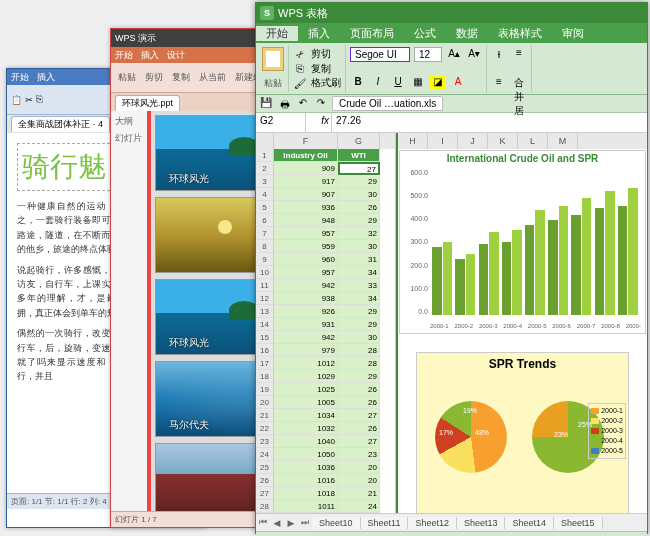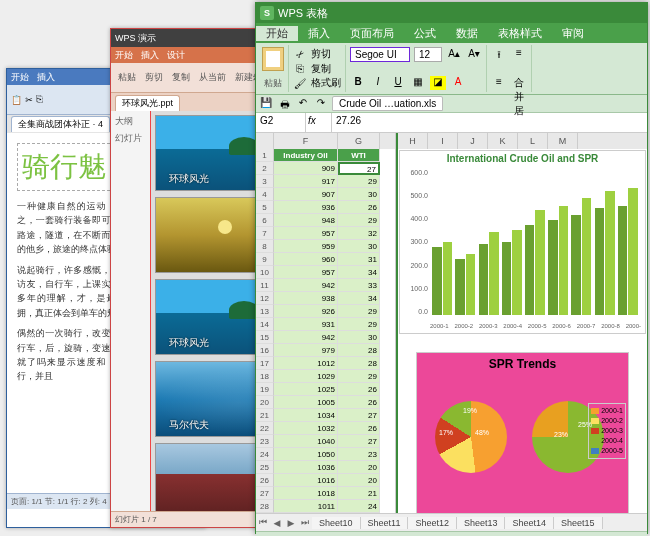--- a/index.html
+++ b/index.html
@@ -23,21 +23,21 @@
 .pres{position:absolute;left:110px;top:28px;width:260px;height:500px;background:#fff;border:1px solid #c44;box-shadow:0 0 4px rgba(0,0,0,.3)}
 .pres .titlebar{height:18px;background:#404040;color:#fff;font-size:9px;display:flex;align-items:center;padding:0 4px}
 .pres .titlebar .winbtns{margin-left:auto;display:flex;gap:2px}
 .pres .titlebar .winbtns span{width:10px;height:10px;background:rgba(255,255,255,.3);font-size:8px;text-align:center;line-height:10px}
 .pres .menubar{height:16px;background:#d6724a;color:#fff;font-size:9px;display:flex;gap:8px;padding:0 4px;align-items:center}
 .pres .toolbar{height:30px;background:#f2e0d8;border-bottom:1px solid #d0a890;display:flex;align-items:center;padding:0 4px;gap:3px;font-size:9px}
 .pres .toolbar .tbitem{padding:2px 3px;color:#555}
 .pres .tabstrip{height:18px;background:#ecd2c4;display:flex;align-items:flex-end;padding:0 4px}
 .pres .tab{background:#fff;border:1px solid #d0a890;border-bottom:none;font-size:9px;padding:1px 6px;border-radius:3px 3px 0 0}
 .pres .splitpane{display:flex;height:400px}
-.pres .outline{width:40px;background:#f4f4f4;border-right:1px solid #ef4444;font-size:9px;padding:2px}
+.pres .outline{width:40px;background:#f4f4f4;border-right:4px solid #ef4444;font-size:9px;padding:2px}
 .pres .outline .olabel{font-size:9px;color:#666;padding:2px}
 .pres .slides{flex:1;background:#ddd;overflow-y:auto;padding:4px}
 .pres .slide{background:#fff;margin-bottom:6px;border:1px solid #999;height:76px;position:relative;overflow:hidden}
 .pres .slide .caption{position:absolute;bottom:4px;left:13px;color:#fff;font-size:10px;text-shadow:0 0 2px #000;z-index:2}
 .pres .slide .img{position:absolute;inset:0}
 .pres .status{height:16px;background:#f2e0d8;border-top:1px solid #d0a890;font-size:8px;padding:0 4px;display:flex;align-items:center;color:#555}
 
 
 .beach{background:linear-gradient(180deg,#3bb0e8 0%,#3bb0e8 45%,#0b6b96 45%,#0b527a 100%)}
 .beach::after{content:"";position:absolute;left:35%;top:28%;width:30px;height:18px;background:#1d6b39;border-radius:50% 50% 10% 10%}
@@ -67,21 +67,21 @@
 .sheet .fontbox{border:1px solid #6d28d9;background:#fff;padding:1px 4px;font-size:10px;min-width:60px}
 .sheet .sizebox{border:1px solid #aaa;background:#fff;padding:1px 4px;font-size:10px;width:28px}
 .sheet .fbtn{width:16px;height:14px;font-size:10px;text-align:center}
 
 .sheet .quickbar{height:18px;background:#d4e8d4;display:flex;align-items:center;padding:0 4px;gap:4px;border-bottom:1px solid #a8c8a8}
 .sheet .qico{width:14px;height:14px;font-size:10px;text-align:center}
 .sheet .docname{font-size:10px;margin-left:0;background:#fff;padding:1px 6px;border:1px solid #bbb;border-radius:2px 2px 0 0}
 
 .sheet .fxbar{height:20px;display:flex;border-bottom:1px solid #ccc;font-size:10px}
 .sheet .cellref{width:50px;border-right:1px solid #ccc;padding:2px 4px}
-.sheet .fxsym{width:26px;border-right:1px solid #ccc;text-align:left;font-style:italic;padding:2px}
+.sheet .fxsym{width:26px;border-right:1px solid #ccc;text-align:right;font-style:italic;padding:2px}
 .sheet .fxval{flex:1;padding:2px 4px}
 
 .sheet .gridwrap{display:flex;height:380px}
 .sheet .grid{min-width:140px;border-right:1px solid #ccc;overflow:hidden;background:#fff}
 .sheet .colhdr{display:flex;background:#e8e8e8;height:16px}
 .sheet .colhdr div{font-size:9px;text-align:center;border-right:1px solid #ccc;line-height:16px;color:#555}
 .sheet .rowhdr{width:18px;text-align:center}
 .sheet .colF{width:64px}
 .sheet .colG{width:42px}
 .sheet .selcorn{background:#e8e8e8}
@@ -99,21 +99,21 @@
 .sheet .chartpane .colhdr div{width:30px;font-size:9px;text-align:center;border-right:1px solid #ccc;line-height:16px;color:#555}
 .sheet .barchart{height:184px;border:1px solid #ccc;margin:1px;position:relative;background:#fff}
 .sheet .barchart .ctitle{text-align:center;font-size:10px;color:#3a8a3a;font-weight:bold;padding:2px}
 .sheet .barplot{position:absolute;left:30px;right:4px;top:18px;bottom:18px}
 .sheet .yaxis{position:absolute;left:2px;top:18px;bottom:18px;width:26px;font-size:7px;color:#666;display:flex;flex-direction:column;justify-content:space-between;text-align:right}
 .sheet .xaxis{position:absolute;left:30px;right:4px;bottom:4px;font-size:6px;color:#666;display:flex;justify-content:space-between}
 .sheet .bargroup{position:absolute;bottom:0;width:9.5%;display:flex;gap:1px;align-items:flex-end;height:100%}
 .sheet .bar1{flex:1;background:#6aa030}
 .sheet .bar2{flex:1;background:#9ed040}
 
-.sheet .piechart{height:176px;border:1px solid #ccc;margin:18px;position:relative;background:#ec4899}
+.sheet .piechart{height:176px;border:1px solid #ccc;margin:18px;position:relative;background:#fef9c3}
 .sheet .piechart .ctitle{text-align:center;font-size:12px;font-weight:bold;padding:4px}
 .sheet .pie{position:absolute;width:72px;height:72px;border-radius:50%;top:48px}
 .sheet .pie1{left:18px;background:conic-gradient(#f7a030 0 48%,#fbe060 48% 67%,#d04020 67% 84%,#8ab830 84% 100%)}
 .sheet .pie2{left:115px;background:conic-gradient(#8ab830 0 75%,#e8a020 75% 100%)}
 .sheet .pielabel{position:absolute;font-size:7px;color:#fff}
 .sheet .legend{position:absolute;right:2px;top:50px;border:1px solid #ccc;padding:2px;font-size:7px}
 .sheet .legend div{display:flex;align-items:center;gap:2px;line-height:10px}
 .sheet .lsw{width:8px;height:6px}
 
 .sheet .tabfoot{height:18px;background:#eee;border-top:1px solid #ccc;display:flex;align-items:center;font-size:9px}

